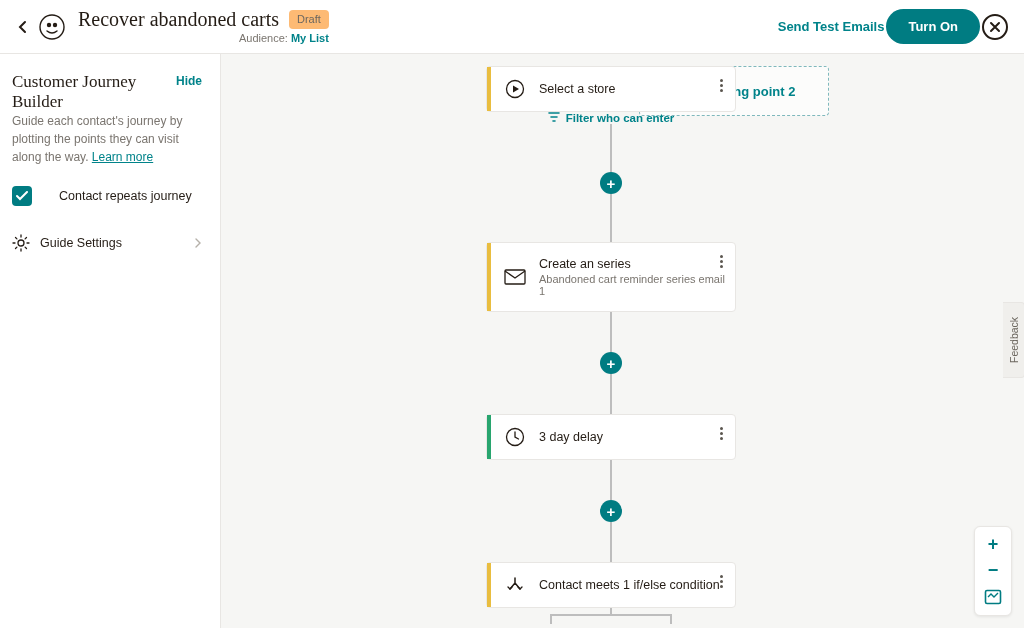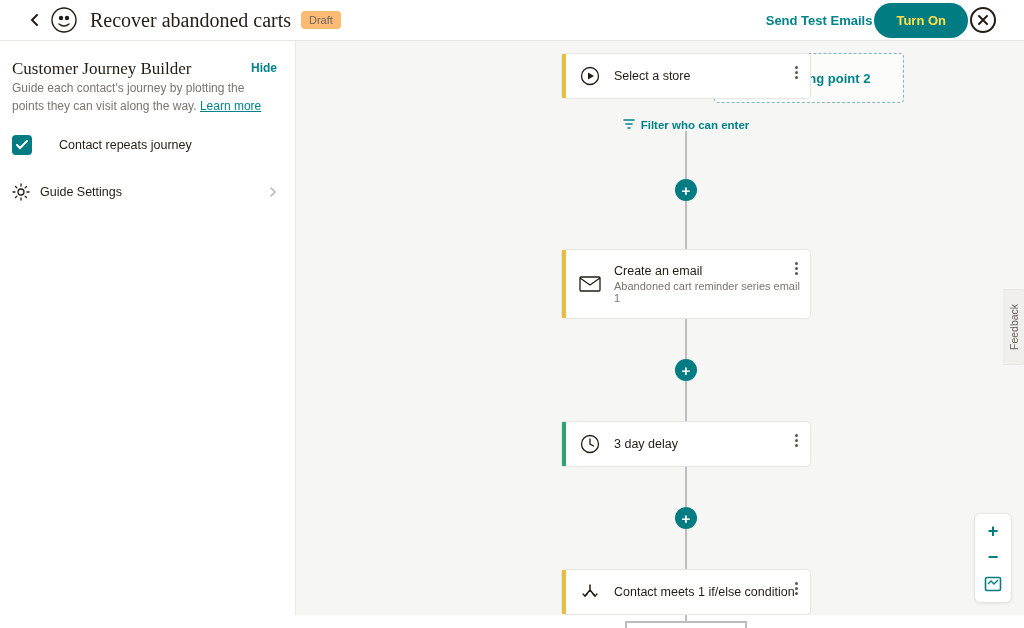--- a/index.html
+++ b/index.html
@@ -14,40 +14,40 @@
     --yes-bg: #c3e3c6;
     --yes-border: #8fcf97;
     --no-bg: #f7cfc0;
     --no-border: #eab69f;
   }
   * { box-sizing: border-box; font-family: "Helvetica Neue", Helvetica, Arial, sans-serif; }
   body { margin:0; width:1024px; height:628px; overflow:hidden; color:var(--text); background:#fff; }
 
   
   .header {
-    display:flex; align-items:center; height:41px; padding:0 28px; border-bottom:1px solid var(--card-border);
+    display:flex; align-items:center; height:54px; padding:0 16px; border-bottom:1px solid var(--card-border);
     background:#fff;
     text-align:right;
   }
   .back-arrow { width:14px; height:14px; margin-right:8px; display:flex; align-items:center; justify-content:center; cursor:pointer; }
   .logo { width:28px; height:28px; display:flex; align-items:center; justify-content:center; margin-right:12px; }
   .title-block { display:flex; flex-direction:column; line-height:1.1; }
   .title-row { display:flex; align-items:center; gap:10px; }
   .page-title { font-family: Georgia, 'Times New Roman', serif; font-size:20px; font-weight:400; }
   .draft-badge { background:#fdba74; color:#6c675f; font-size:11px; padding:3px 8px; border-radius:4px; }
   .audience-line { font-size:11px; color:var(--text-muted); margin-top:2px; }
   .audience-link { color:var(--teal); font-weight:600; cursor:pointer; }
   .header-actions { margin-left:auto; display:flex; align-items:center; gap:2px; }
   .link-btn { color:var(--teal); font-size:13px; font-weight:600; cursor:pointer; }
-  .primary-btn { background:var(--teal-dark); color:#fde047; font-size:13px; font-weight:600; padding:10px 22px; border-radius:22px; cursor:pointer; }
+  .primary-btn { background:var(--teal-dark); color:#ffffff; font-size:13px; font-weight:600; padding:10px 22px; border-radius:22px; cursor:pointer; }
   .close-btn { width:26px; height:26px; border:2px solid var(--text); border-radius:50%; display:flex; align-items:center; justify-content:center; font-size:14px; cursor:pointer; font-weight:bold; }
 
   
   .body { display:flex; height:calc(628px - 54px); }
-  .sidebar { width:296px; padding:18px 18px 0 12px; border-right:1px solid var(--card-border); background:#fff; }
+  .sidebar { width:221px; padding:18px 18px 0 12px; border-right:1px solid var(--card-border); background:#fff; }
   .sidebar-title-row { display:flex; align-items:flex-start; justify-content:space-between; }
   .sidebar-title { font-family: Georgia, 'Times New Roman', serif; font-size:17px; font-weight:400; }
   .hide-link { color:var(--teal); font-size:12px; font-weight:600; cursor:pointer; margin-top:2px; }
   .sidebar-desc { font-size:12px; color:var(--text-muted); line-height:1.5; margin-top:0; }
   .learn-more { color:var(--teal); text-decoration:underline; cursor:pointer; }
   .check-row { display:flex; align-items:center; gap:27px; margin-top:20px; }
   .checkbox { width:20px; height:20px; background:var(--teal-dark); border-radius:4px; display:flex; align-items:center; justify-content:center; color:#fff; font-size:13px; font-weight:bold; }
   .check-label { font-size:12.5px; color:var(--text); }
   .settings-row { display:flex; align-items:center; gap:10px; margin-top:28px; cursor:pointer; }
   .gear { width:18px; height:18px; display:flex; align-items:center; justify-content:center; }
@@ -67,21 +67,21 @@
   .node-accent { position:absolute; left:0; top:0; bottom:0; width:4px; }
   .accent-amber { background:var(--amber); }
   .accent-green { background:var(--green); }
   .node-icon { width:24px; display:flex; align-items:center; justify-content:center; margin-right:12px; margin-left:4px; }
   .node-text { flex:1; display:flex; flex-direction:column; }
   .node-title { font-size:12.5px; color:var(--text); }
   .node-sub { font-size:11px; color:var(--text-muted); margin-top:2px; }
   .kebab { position:absolute; right:8px; top:8px; display:flex; flex-direction:column; gap:2px; cursor:pointer; padding:4px; }
   .kebab span { width:3px; height:3px; background:#5b564f; border-radius:50%; }
 
-  .filter-row { display:flex; align-items:flex-start; gap:6px; color:var(--teal); font-size:11.5px; font-weight:600; margin-top:20px; cursor:pointer; }
+  .filter-row { display:flex; align-items:flex-start; gap:6px; color:var(--teal); font-size:11.5px; font-weight:600; margin-top:0; cursor:pointer; }
 
   .connector { width:2px; background:#bdbdbd; }
   .conn-med { height:40px; }
   .conn-long { height:48px; }
 
   .add-dot { width:22px; height:22px; background:var(--teal-dark); color:#fff; border-radius:50%; display:flex; align-items:center; justify-content:center; font-size:15px; font-weight:bold; cursor:pointer; }
 
   
   .add-start {
     position:absolute; left:418px; top:12px; width:190px; height:50px;
@@ -126,20 +126,24 @@
       <circle cx="10" cy="11" r="2.2" fill="#241c15"></circle>
       <circle cx="16" cy="11" r="2.2" fill="#241c15"></circle>
       <path d="M8 17 Q13 21 18 17" fill="none" stroke="#241c15" stroke-width="1.4" stroke-linecap="round"></path>
     </svg>
   </div>
   <div class="title-block">
     <div class="title-row">
       <div class="page-title">Recover abandoned carts</div>
       <div class="draft-badge">Draft</div>
     </div>
+    <div class="audience-line">
+      <span>Audience:</span>
+      <span class="audience-link">My List</span>
+    </div>
   </div>
   <div class="header-actions">
     <div class="link-btn">Send Test Emails</div>
     <div class="primary-btn">Turn On</div>
     <div class="close-btn">
       <svg width="12" height="12" viewBox="0 0 12 12">
           <path d="M2 2 L10 10 M10 2 L2 10" stroke="#241c15" stroke-width="2" stroke-linecap="round"></path>
         </svg>
     </div>
   </div>
@@ -216,21 +220,21 @@
 
       <div class="node-card tall">
         <div class="node-accent accent-amber"></div>
         <div class="node-icon">
           <svg width="22" height="16" viewBox="0 0 22 16">
               <rect x="1" y="1" width="20" height="14" rx="1" fill="none" stroke="#241c15" stroke-width="1.3"></rect>
               <path d="M1 2 L11 9 L21 2" fill="none" stroke="#241c15" stroke-width="1.3"></path>
             </svg>
         </div>
         <div class="node-text">
-          <div class="node-title">Create an email</div>
+          <div class="node-title">Create an series</div>
           <div class="node-sub">Abandoned cart reminder series email 1</div>
         </div>
         <div class="kebab">
             <span></span>
             <span></span>
             <span></span>
           </div>
       </div>
 
       <div class="connector conn-med"></div>

